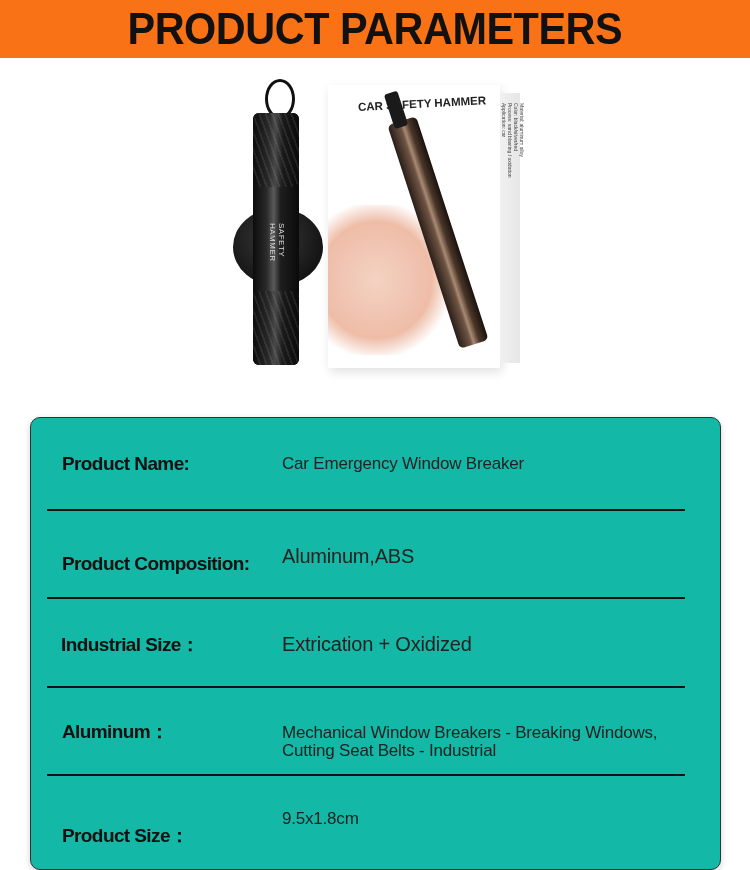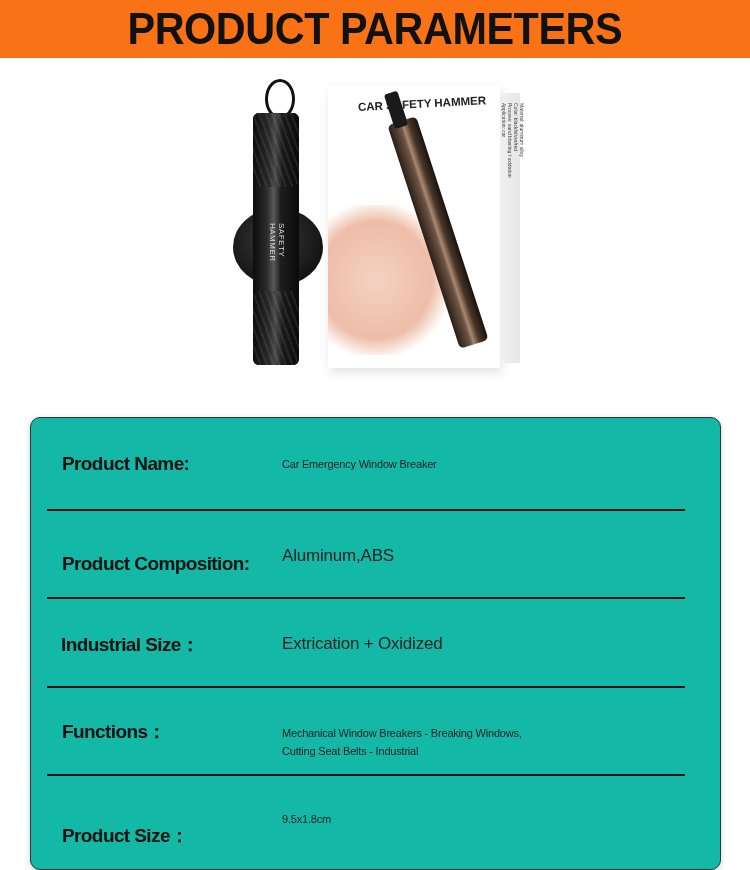--- a/index.html
+++ b/index.html
@@ -22,22 +22,22 @@
   .box-title { position:absolute; left:30px; top:16px; font-size:11.5px; font-weight:bold; color:#222; white-space:nowrap; transform:rotate(-3deg); transform-origin:left; }
   .side-text { position:absolute; left:1px; top:10px; writing-mode:vertical-rl; font-size:5px; color:#444; line-height:6px; }
   .hand { position:absolute; left:0px; top:120px; width:120px; height:150px; background:radial-gradient(ellipse at 40% 50%, #f4d2c2 0%, #eebda8 55%, rgba(238,189,168,0) 75%); }
   .tool { position:absolute; left:95px; top:30px; width:30px; height:235px; transform:rotate(-18deg); transform-origin:center; border-radius:5px;
           background:linear-gradient(90deg,#2a1e18 0%,#6e5444 40%,#a98a73 50%,#4a3628 70%,#1a120e 100%); }
   .tool .blade { position:absolute; left:6px; top:-30px; width:14px; height:36px; background:#1a1a1a; border-radius:3px; }
 
   .card { position:absolute; left:30px; top:381px; width:689px; height:451px; border:1.5px solid #333; border-radius:10px; background:#14b8a6; box-shadow:0 2px 6px rgba(0,0,0,0.18);margin-top:36px; }
   .row { position:absolute; left:0; width:100%; }
   .row .key { position:absolute; left:31px; font-weight:bold; font-size:19px; color:#111; letter-spacing:-0.6px; white-space:nowrap; }
-  .row .val { position:absolute; left:251px; font-size:11px; color:#222; letter-spacing:-0.2px; line-height:30px; white-space:nowrap; }
-  .row .val.small { font-size:17px; }
+  .row .val { position:absolute; left:251px; font-size:17px; color:#222; letter-spacing:-0.2px; line-height:30px; white-space:nowrap; }
+  .row .val.small { font-size:20px; }
   .divider { position:absolute; left:16px; width:638px; height:2px; background:#111; }
 </style>
 </head>
 <body>
 
 <div class="banner">
   <h1>PRODUCT PARAMETERS</h1>
 </div>
 
 <div class="hero">
@@ -78,21 +78,21 @@
   </div>
   <div class="divider" style="top:179px;"></div>
 
   <div class="row" style="top:214px;">
     <span class="key" style="top:0px; left:30px;">Industrial Size：</span>
     <span class="val small" style="top:-3px;">Extrication + Oxidized</span>
   </div>
   <div class="divider" style="top:268px;"></div>
 
   <div class="row" style="top:288px;">
-    <span class="key" style="top:13px;">Functions：</span>
+    <span class="key" style="top:13px;">Aluminum：</span>
     <span class="val" style="top:12px;">Mechanical Window Breakers - Breaking Windows,</span>
     <span class="val" style="top:30px;">Cutting Seat Belts - Industrial</span>
   </div>
   <div class="divider" style="top:356px;"></div>
 
   <div class="row" style="top:389px;">
     <span class="key" style="top:16px;">Product Size：</span>
     <span class="val" style="top:-3px;text-align:right;">9.5x1.8cm</span>
   </div>
 </div>

